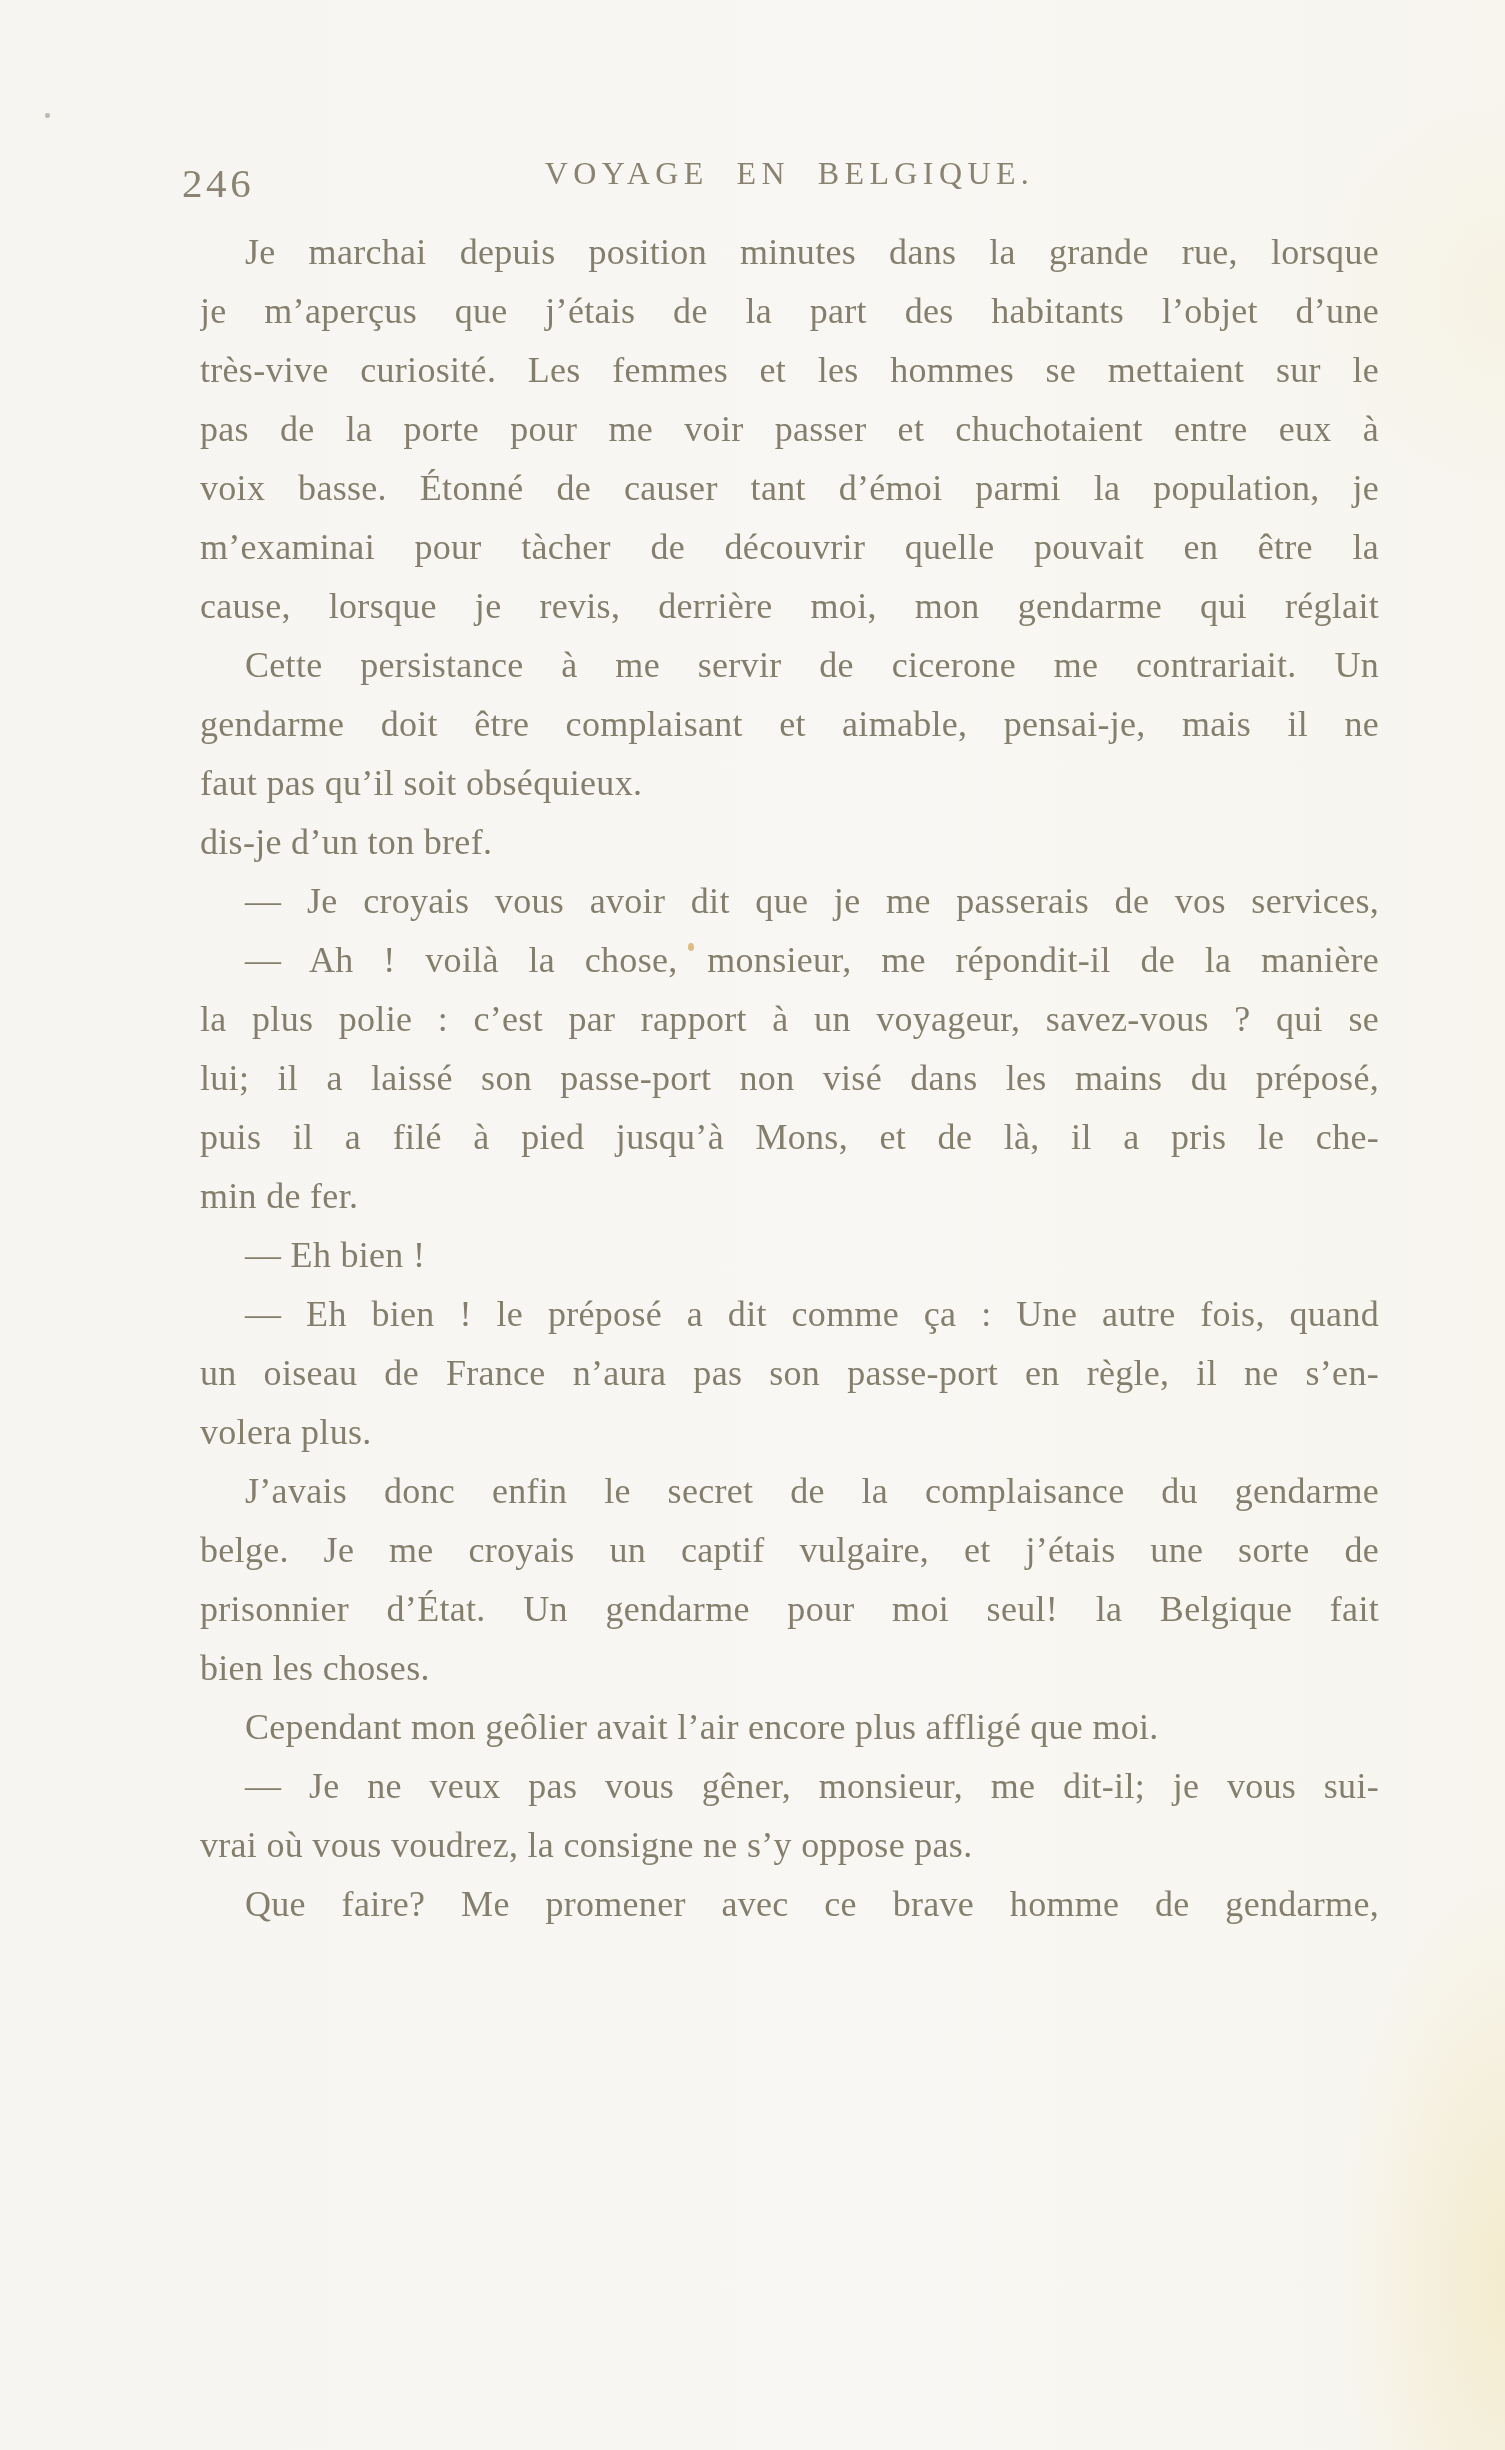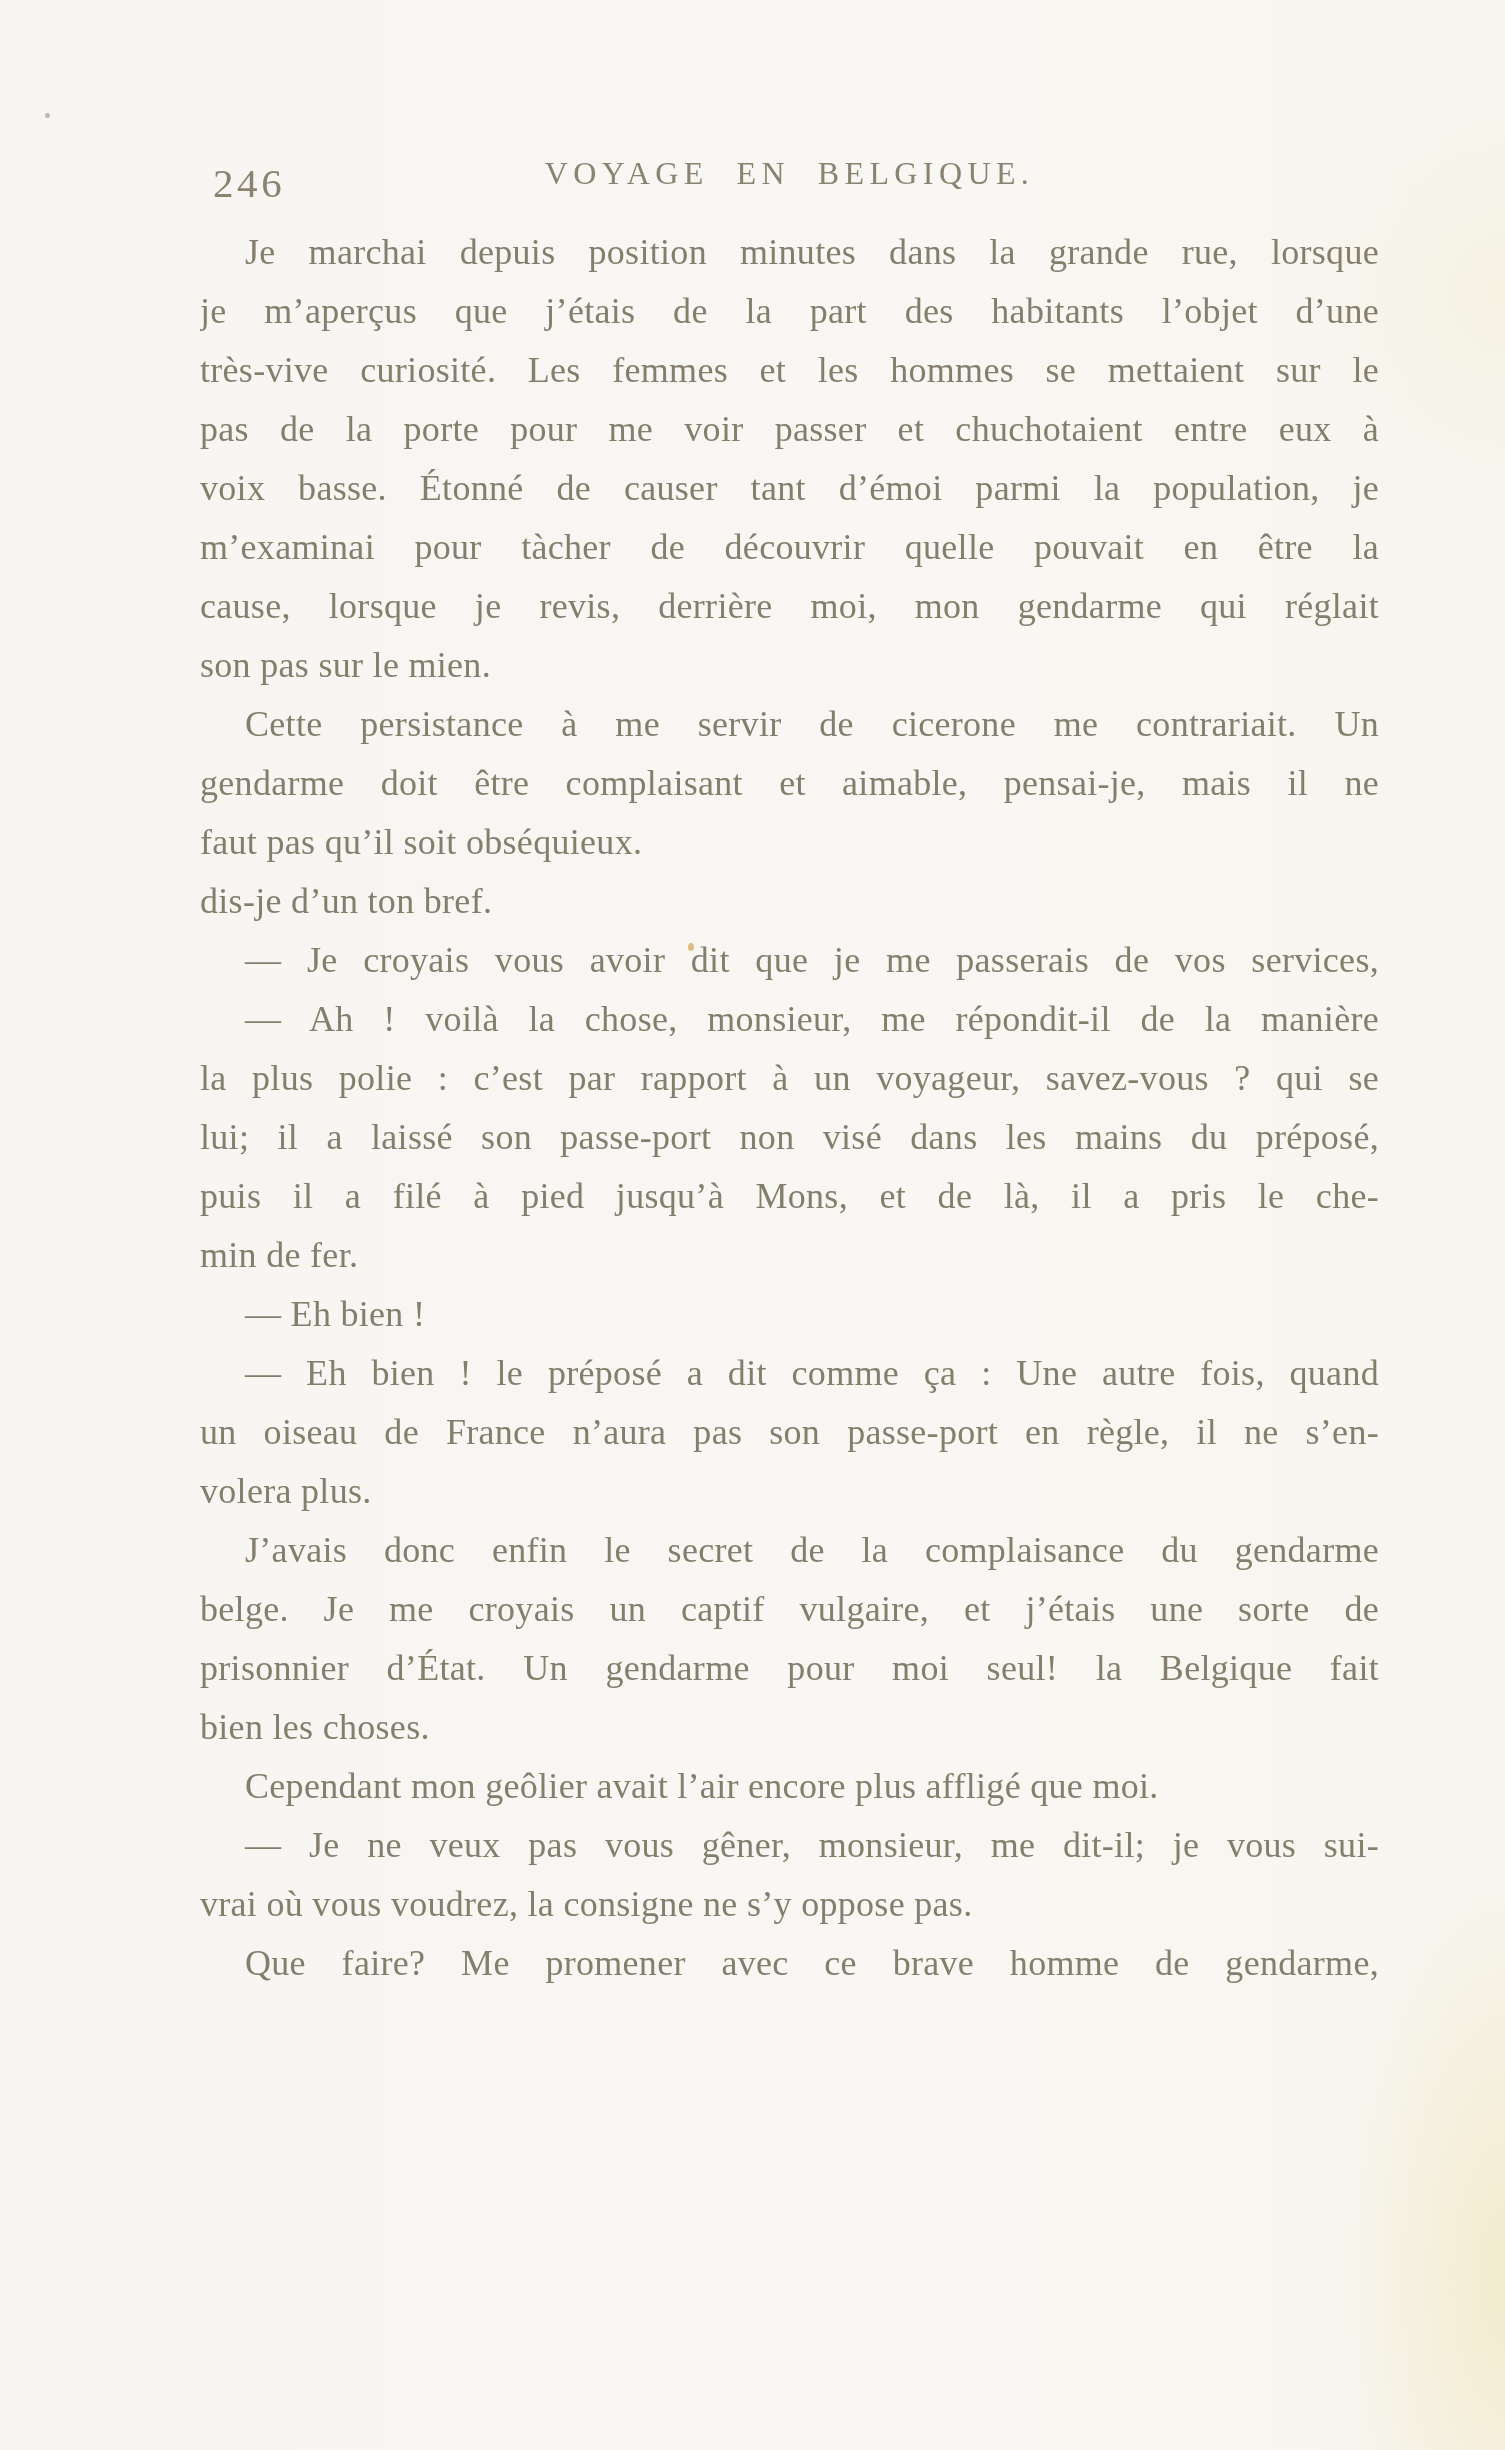--- a/index.html
+++ b/index.html
@@ -9,21 +9,21 @@
     margin:0 auto;
     overflow:hidden;
     background:
       radial-gradient(234px 559px at 100% 93%, rgba(238,221,158,0.40), rgba(238,221,158,0) 72%),
       radial-gradient(270px 270px at 100% 12%, rgba(240,231,190,0.22), rgba(240,231,190,0) 75%),
       linear-gradient(90deg,#f6f5f1 0%,#f8f7f3 62%,#f7f5ee 100%);
     font-family:"Liberation Serif","DejaVu Serif",serif;
     color:#847e6c;
   }
   .folio{
-    position:absolute;left:213px;top:159px;
+    position:absolute;left:182px;top:159px;
     font-size:41px;letter-spacing:3.6px;color:#8a8371;
   }
   .running-title{
     position:absolute;left:200px;top:155px;width:1179px;
     text-align:center;
     font-size:32px;letter-spacing:5.4px;word-spacing:14.4px;
     color:#8a8371;
   }
   .text-block{
     position:absolute;left:200px;top:223px;width:1179px;
@@ -54,21 +54,20 @@
 
   <div class="text-block">
       <div class="paragraph">
         <div class="line first">Je marchai depuis position minutes dans la grande rue, lorsque</div>
         <div class="line">je m’aperçus que j’étais de la part des habitants l’objet d’une</div>
         <div class="line">très-vive curiosité. Les femmes et les hommes se mettaient sur le</div>
         <div class="line">pas de la porte pour me voir passer et chuchotaient entre eux à</div>
         <div class="line">voix basse. Étonné de causer tant d’émoi parmi la population, je</div>
         <div class="line">m’examinai pour tàcher de découvrir quelle pouvait en être la</div>
         <div class="line">cause, lorsque je revis, derrière moi, mon gendarme qui réglait</div>
-        <div class="line plast">son pas sur le mien.</div>
       </div>
       <div class="paragraph">
         <div class="line first">Cette persistance à me servir de cicerone me contrariait. Un</div>
         <div class="line">gendarme doit être complaisant et aimable, pensai-je, mais il ne</div>
         <div class="line plast">faut pas qu’il soit obséquieux.</div>
       </div>
       <div class="paragraph">
         <div class="line plast">dis-je d’un ton bref.</div>
         <div class="line first">— Je croyais vous avoir dit que je me passerais de vos services,</div>
       </div>

